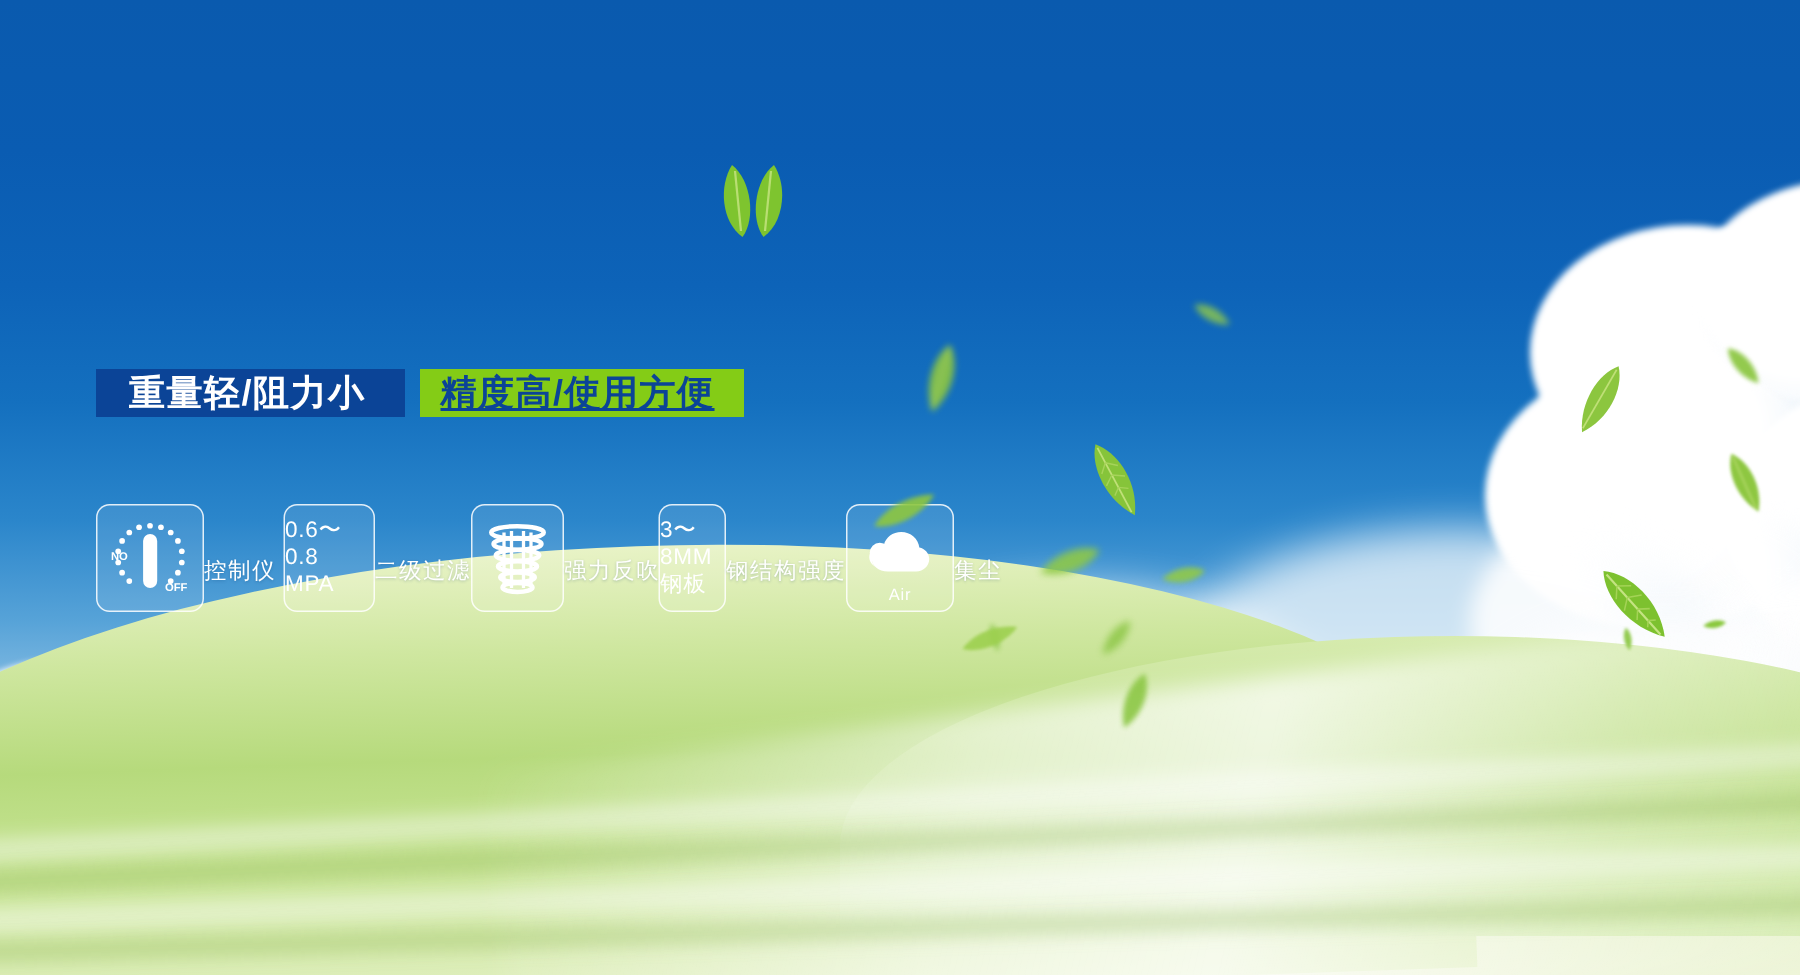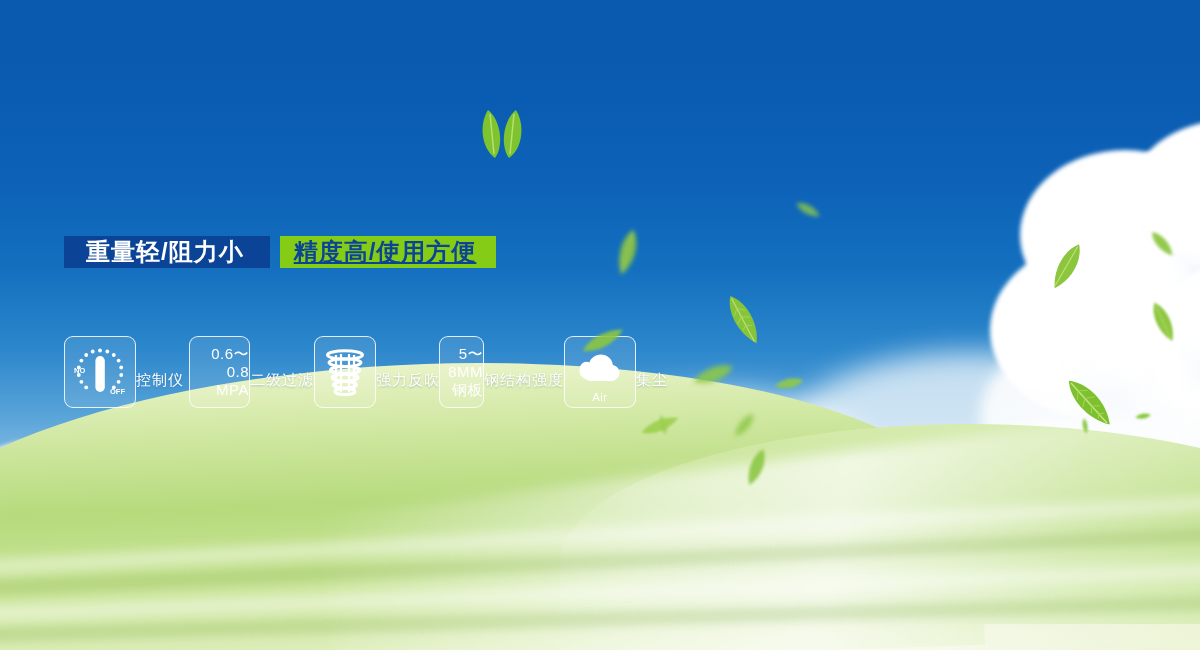--- a/index.html
+++ b/index.html
@@ -96,21 +96,21 @@
     letter-spacing:2px;
     font-weight:300;
     white-space:nowrap;
     text-shadow:0 1px 3px rgba(0,40,90,.25);
   }
   .title-leaves{position:absolute;left:471px;top:108px;width:62px;height:52px;}
 
   
   .subbar{
     position:absolute;left:64px;top:236px;
-    height:52px;display:flex;align-items:flex-start;
+    height:52px;display:flex;align-items:center;
   }
   .sub-left{
     background:#0b4497;
     color:#ffffff;
     font-size:24px;font-weight:bold;
     display:flex;align-items:center;
     padding:0 26px 0 22px;
     letter-spacing:1px;
     white-space:nowrap;
   }
@@ -146,21 +146,21 @@
     width:72px;height:72px;
     border:1.5px solid rgba(255,255,255,.85);
     border-radius:9px;
     background:rgba(255,255,255,.10);
     display:flex;flex-direction:column;
     align-items:center;justify-content:center;
     color:#ffffff;
     box-sizing:border-box;
   }
   .feature-text{
-    font-size:15px;line-height:18px;text-align:right;
+    font-size:15px;line-height:18px;text-align:left;
     letter-spacing:.5px;font-weight:400;
   }
   .feature-text .l2{display:block;}
   .feature-label{
     margin-top:16px;
     color:#ffffff;
     font-size:15px;
     letter-spacing:1px;
     text-shadow:0 1px 2px rgba(0,50,100,.25);
     white-space:nowrap;
@@ -384,21 +384,21 @@
             <ellipse cx="30" cy="49.6" rx="10" ry="3"></ellipse>
           </g>
         </svg>
       </div>
       <div class="feature-label">强力反吹</div>
     </div>
 
     <div class="feature">
       <div class="feature-box">
         <div class="feature-text">
-          <span class="l1">5〜8MM</span>
+          <span class="l1">3〜8MM</span>
           <span class="l2">钢板</span>
         </div>
       </div>
       <div class="feature-label">钢结构强度</div>
     </div>
 
     <div class="feature">
       <div class="feature-box">
         <svg class="icon-svg" viewBox="0 0 60 60" style="margin-bottom:-6px;">
           <path d="M22 40 C15.5 40 11 35.8 11 30.8 C11 26.3 14.6 22.6 19.3 22.1 C20.5 17.2 25.2 13.6 30.8 13.6 C37.1 13.6 42.3 18.1 42.9 24 C46.7 24.8 49.5 27.9 49.5 31.7 C49.5 36.2 45.6 40 40.8 40 Z" fill="#ffffff"></path>

